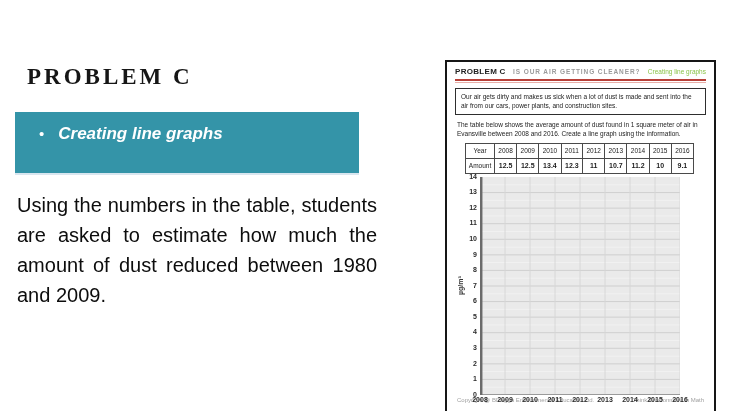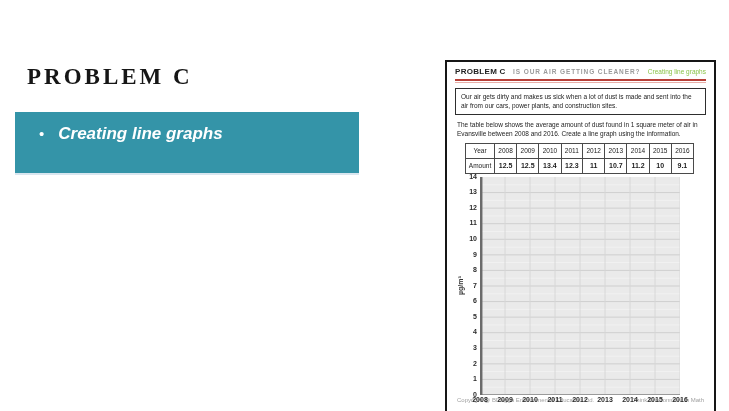--- a/index.html
+++ b/index.html
@@ -62,20 +62,21 @@
 
   <h1 class="slide-title">PROBLEM C</h1>
 
   <div class="banner" style="background: rgb(52, 148, 168);">
     <div class="banner-line">
       <span class="banner-dot">•</span>
       <span class="banner-text">Creating line graphs</span>
     </div>
   </div>
 
+  <p class="body-text">Using the numbers in the table, students are asked to estimate how much the amount of dust reduced between 1980 and 2009.</p>
 
   <div class="sheet">
     <div class="ws-header">
       <span class="ws-problem">PROBLEM C</span>
       <span class="ws-title">IS OUR AIR GETTING CLEANER?</span>
       <span class="ws-tag" style="color: rgb(139, 195, 74);">Creating line graphs</span>
     </div>
     <div class="ws-rule-dark"></div>
     <div class="ws-rule-light"></div>
 

